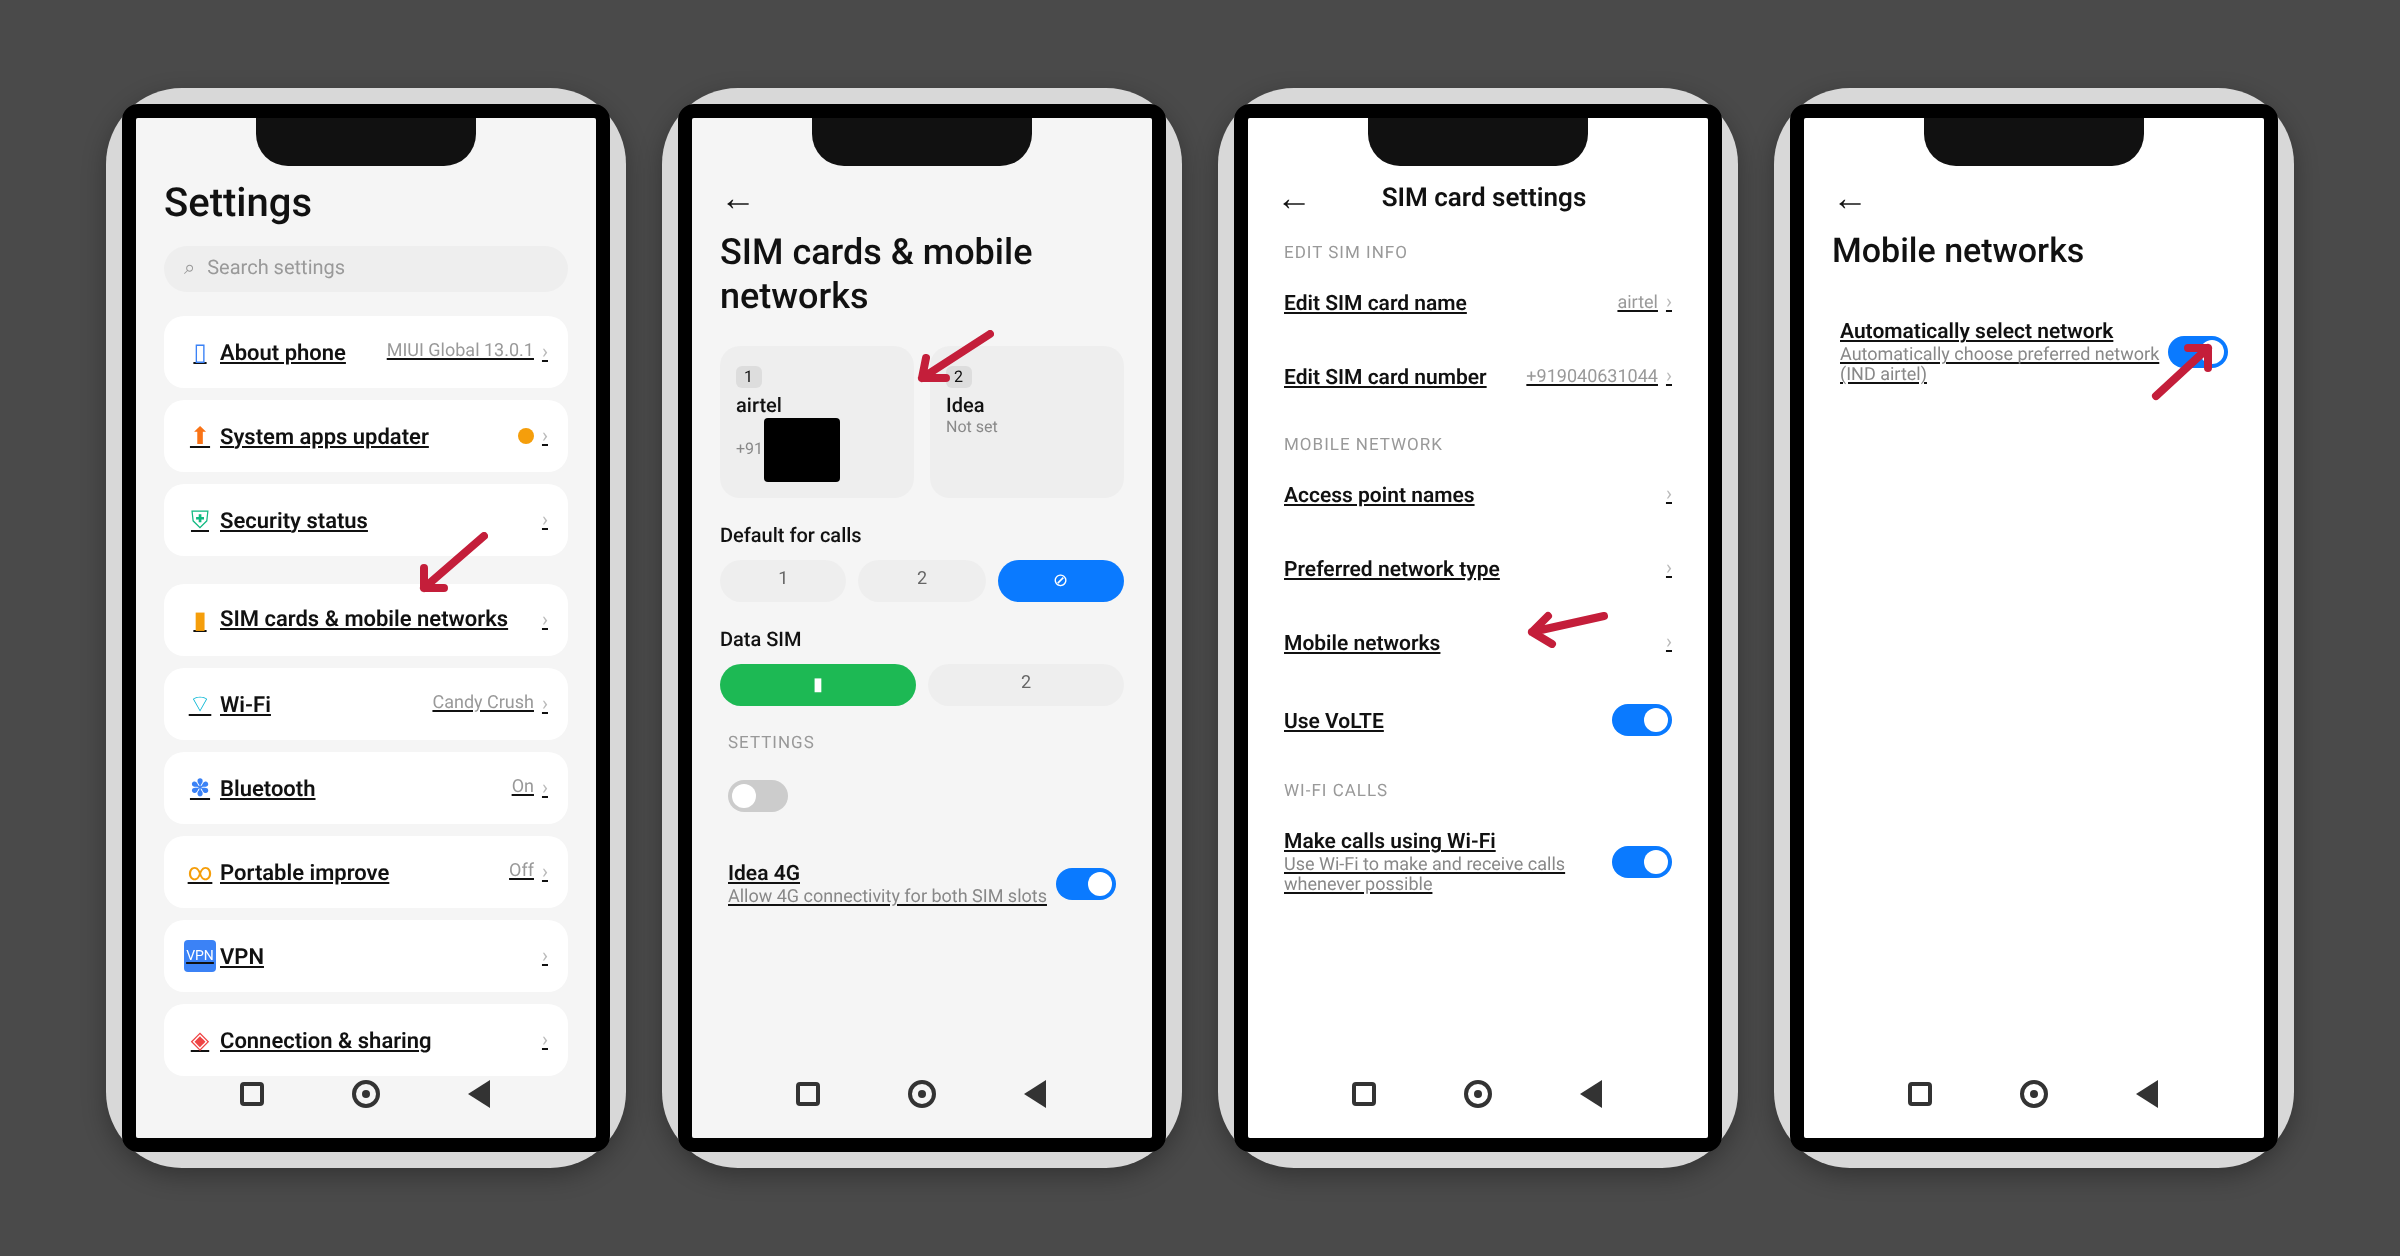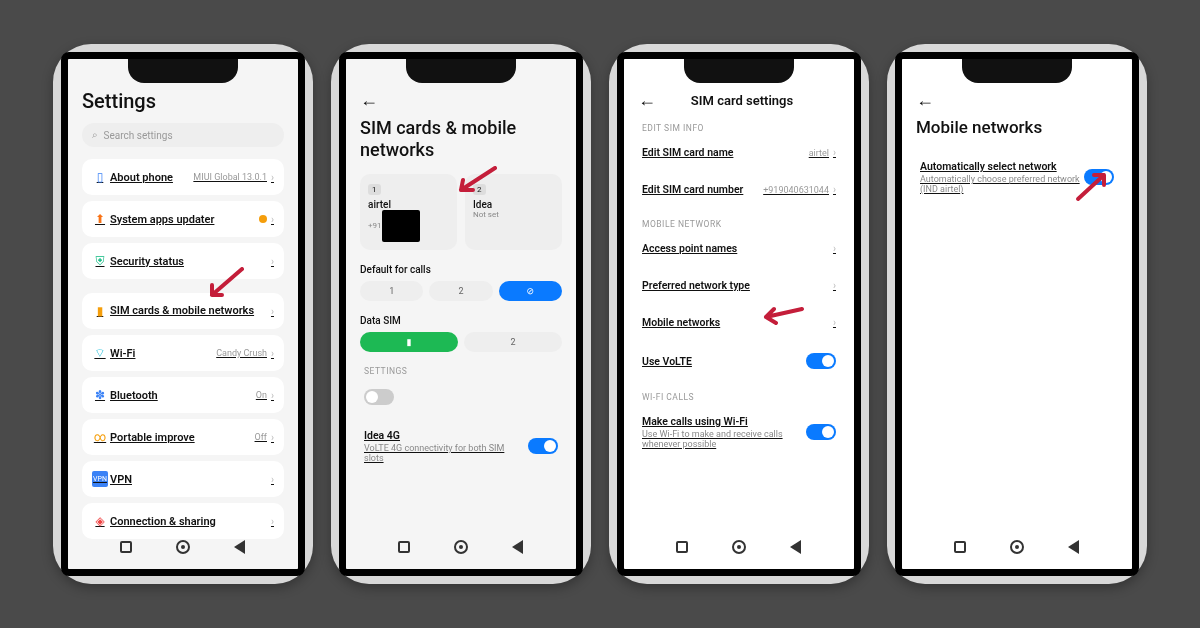--- a/index.html
+++ b/index.html
@@ -266,21 +266,21 @@
         <div class="seg-btn green">▮</div>
         <div class="seg-btn">2</div>
       </div>
       <div class="sect-label">SETTINGS</div>
       <div class="row flat">
         <div class="toggle"></div>
       </div>
       <div class="row flat">
         <div class="row-col">
           <span class="label2">Idea 4G</span>
-          <span class="sub">VoLTE 4G connectivity for both SIM slots</span>
+          <span class="sub">Allow 4G connectivity for both SIM slots</span>
         </div>
         <div class="toggle on"></div>
       </div>
     </div>
     <div class="navbar">
       <div class="nav-btn">
             <div class="nav-square"></div>
           </div>
       <div class="nav-btn">
             <div class="nav-circle"></div>

